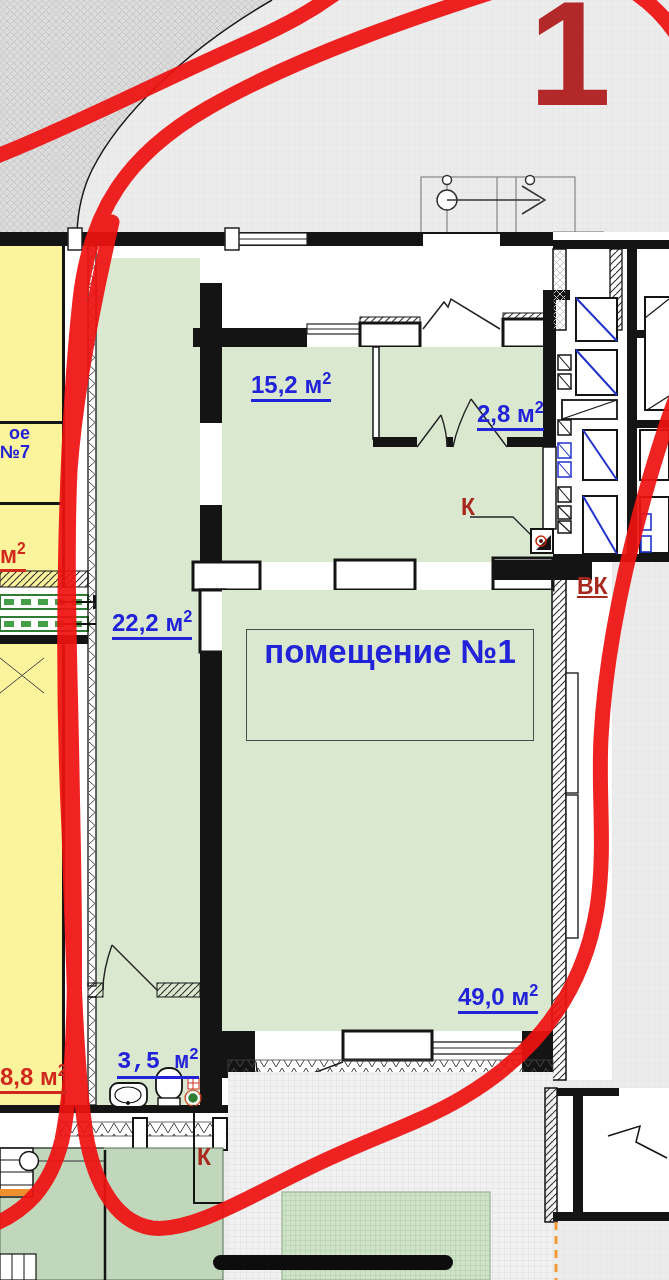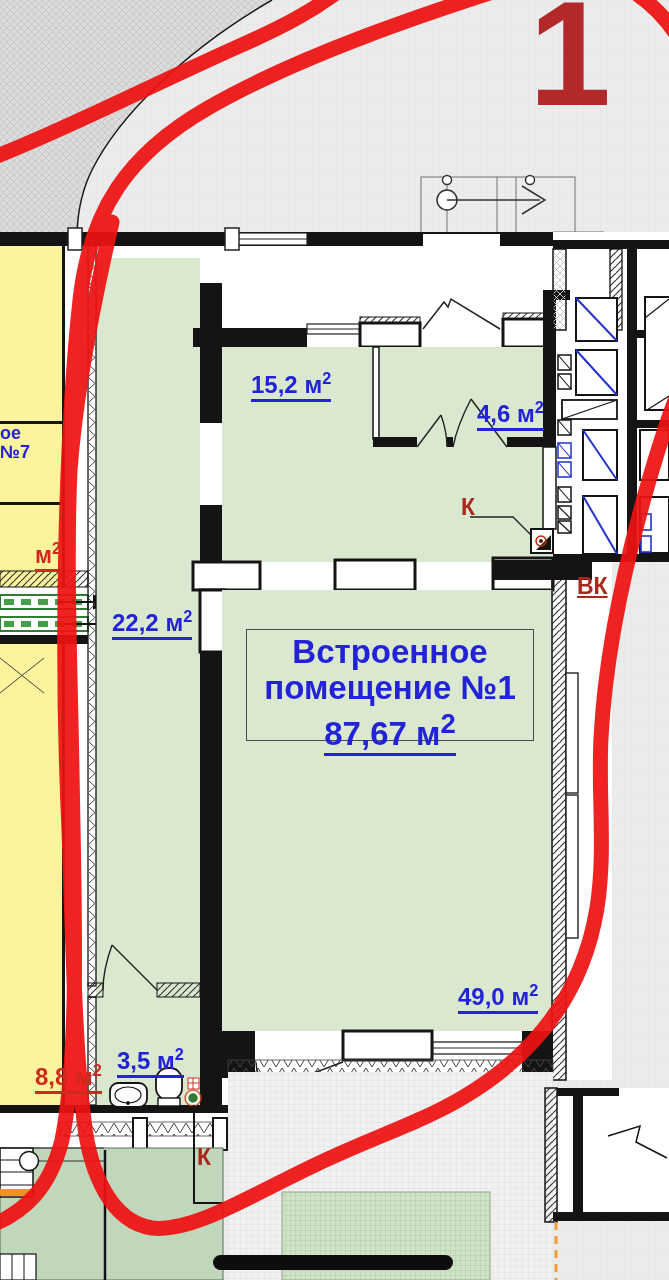--- a/index.html
+++ b/index.html
@@ -1,22 +1,22 @@
 <!DOCTYPE html>
 <html><head>
 <meta charset="utf-8">
 <style>
   html,body{margin:0;padding:0;background:#888;}
   #stage{position:relative;width:669px;height:1280px;overflow:hidden;background:#ececec;
          font-family:"Liberation Sans", sans-serif;}
   #plan-svg{position:absolute;left:0;top:0;z-index:1;}
   .lbl{position:absolute;z-index:3;white-space:nowrap;font-weight:bold;
        font-family:"Liberation Sans", sans-serif;line-height:1.05;}
-  .blue{color:#2222d8;}
-  .redlbl{color:#d0281c;margin-left:35px;}
+  .blue{color:#2222d8;text-align:right;}
+  .redlbl{color:#d0281c;}
   .darkred{color:#a8281e;}
   .ul{border-bottom:3px solid currentColor;padding-bottom:1px;}
   .lbl sup{font-size:68%;}
   .fs24{font-size:24px;}
   .fs23{font-size:23px;}
   .fs26{font-size:18px;}
   #sheet-number{position:absolute;left:518px;top:-20px;width:104px;z-index:3;
        font-size:148px;font-weight:bold;color:#b3292a;text-align:center;line-height:1;}
   #unit-box{position:absolute;left:246px;top:629px;width:288px;height:112px;z-index:3;
        border:1.5px solid #4a4a4a;text-align:center;color:#2222d8;font-weight:bold;
@@ -346,38 +346,36 @@
 
 <div class="lbl redlbl" style="left:0;top:541px;font-size:23px;">
   <span class="ul"><span>м</span><sup>2</sup></span>
 </div>
 
 <div class="lbl blue fs24" style="left:251px;top:370px;">
   <span class="ul"><span>15,2 м</span><sup>2</sup></span>
 </div>
 
 <div class="lbl blue fs24" style="left:477px;top:399px;">
-  <span class="ul"><span>4,6 м</span><sup>2</sup></span>
+  <span class="ul"><span>2,8 м</span><sup>2</sup></span>
 </div>
 
 <div class="lbl blue fs24" style="left:112px;top:608px;">
   <span class="ul"><span>22,2 м</span><sup>2</sup></span>
 </div>
 
 <div id="unit-box">
-  <div>Встроенное</div>
   <div>помещение №1</div>
-  <div><span class="ul"><span>87,67 м</span><sup>2</sup></span></div>
 </div>
 
 <div class="lbl blue fs24" style="left:458px;top:982px;">
   <span class="ul"><span>49,0 м</span><sup>2</sup></span>
 </div>
 
-<div class="lbl blue fs24" style="left:117px;top:1046px;">
+<div class="lbl blue fs24" style="left:117px;top:1046px;font-family:Liberation Mono, monospace;">
   <span class="ul"><span>3,5 м</span><sup>2</sup></span>
 </div>
 
 <div class="lbl redlbl fs24" style="left:0;top:1062px;">
   <span class="ul"><span>8,8 м</span><sup>2</sup></span>
 </div>
 
 <div class="lbl darkred fs23" style="left:461px;top:495px;">К</div>
 
 <div class="lbl darkred fs23" style="left:577px;top:574px;text-decoration:underline;">ВК</div>

